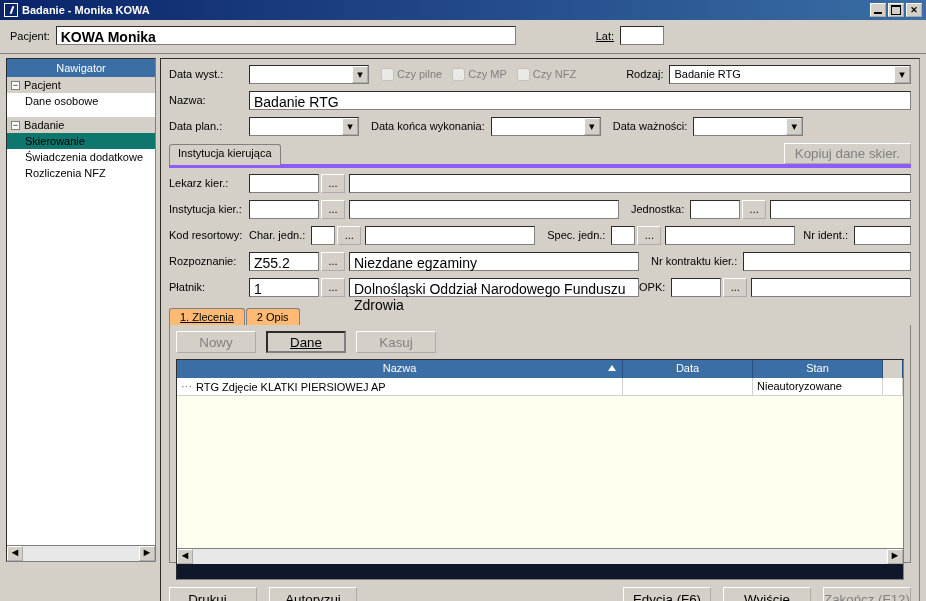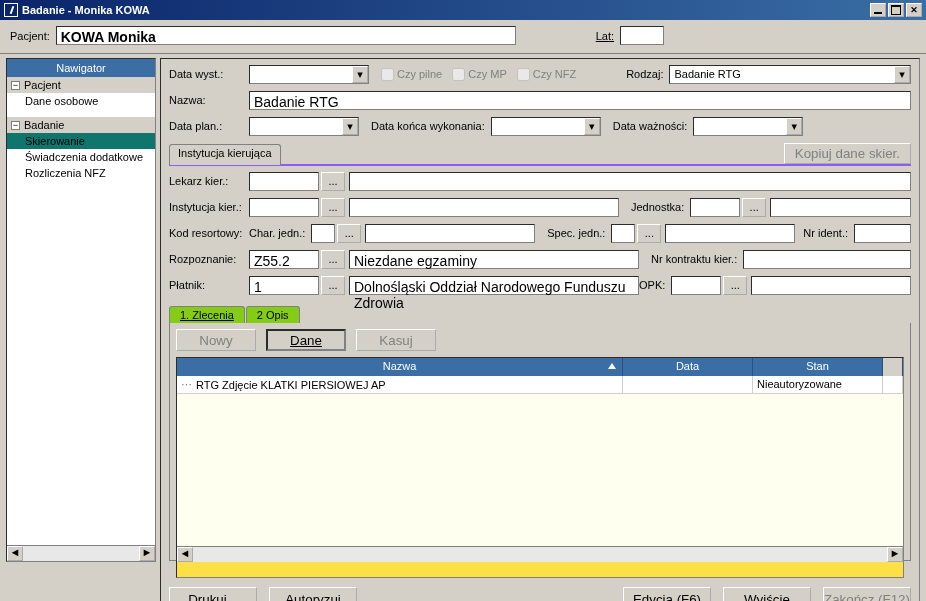--- a/index.html
+++ b/index.html
@@ -180,21 +180,21 @@
     background: #d4d0c8;
     border: 1px outset #fff;
     text-align: center;
     line-height: 16px;
     cursor: pointer;
     margin-left: 2px;
   }
   .subtab {
     display: flex;
     margin-top: 6px;
-    border-bottom: 2px solid #8b5cf6;
+    border-bottom: 4px solid #8b5cf6;
   }
   .subtab .tab {
     background: #d4d0c8;
     border: 1px solid #808080;
     border-bottom: none;
     padding: 2px 8px;
     margin-right: 2px;
     cursor: pointer;
     border-radius: 3px 3px 0 0;
   }
@@ -209,21 +209,21 @@
     align-self: center;
   }
   .mid-tabs {
     display: flex;
     margin-top: 10px;
   }
   .mid-tabs .mtab {
     border: 1px solid #808080;
     border-bottom: none;
     padding: 2px 10px;
-    background: #84cc16;
+    background: #fdba74;
     cursor: pointer;
     border-radius: 3px 3px 0 0;
     margin-right: 1px;
   }
   .mid-pane {
     border: 1px solid #808080;
     border-top: none;
     padding: 6px;
     height: 238px;
     position: relative;
@@ -237,21 +237,21 @@
     width: 80px;
     height: 22px;
     background: #d4d0c8;
     border: 1px outset #fff;
     cursor: pointer;
   }
   .tb-btn.disabled { color: #808080; }
   .tb-btn.selected { border: 2px inset #808080; }
   .grid {
     border: 1px inset #808080;
-    background: #fde047;
+    background: #0f172a;
     height: 221px;
     position: relative;
   }
   .grid-head {
     display: flex;
     background: #3a6ea5;
     color: #fff;
     height: 18px;
   }
   .gh {

